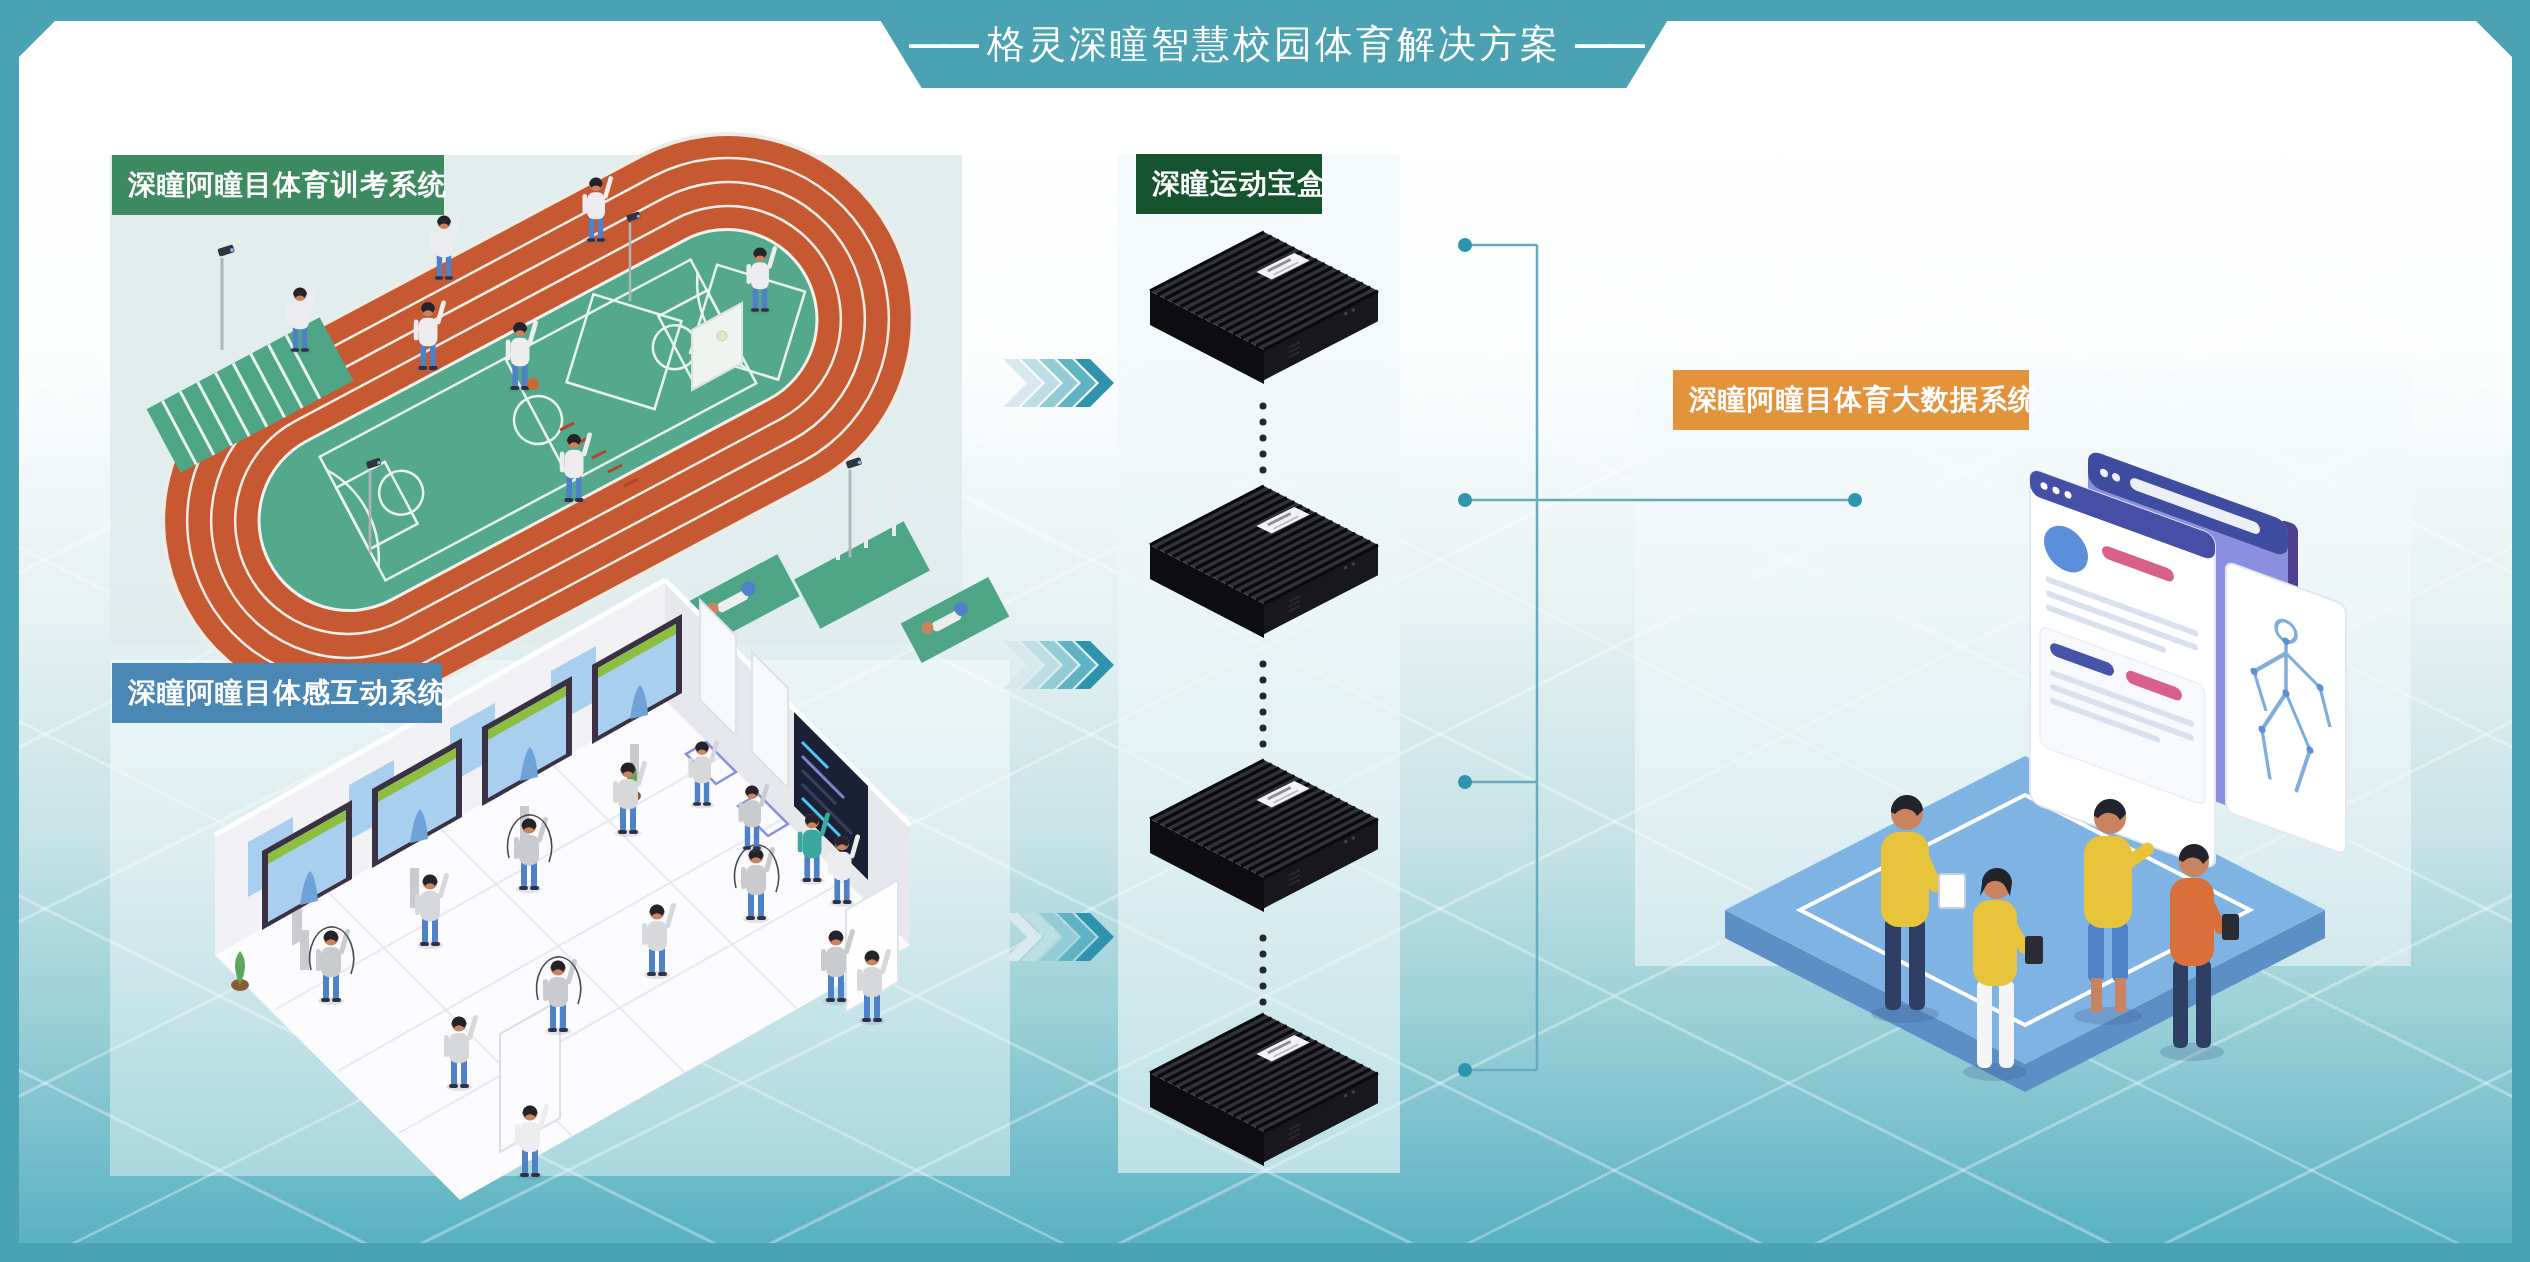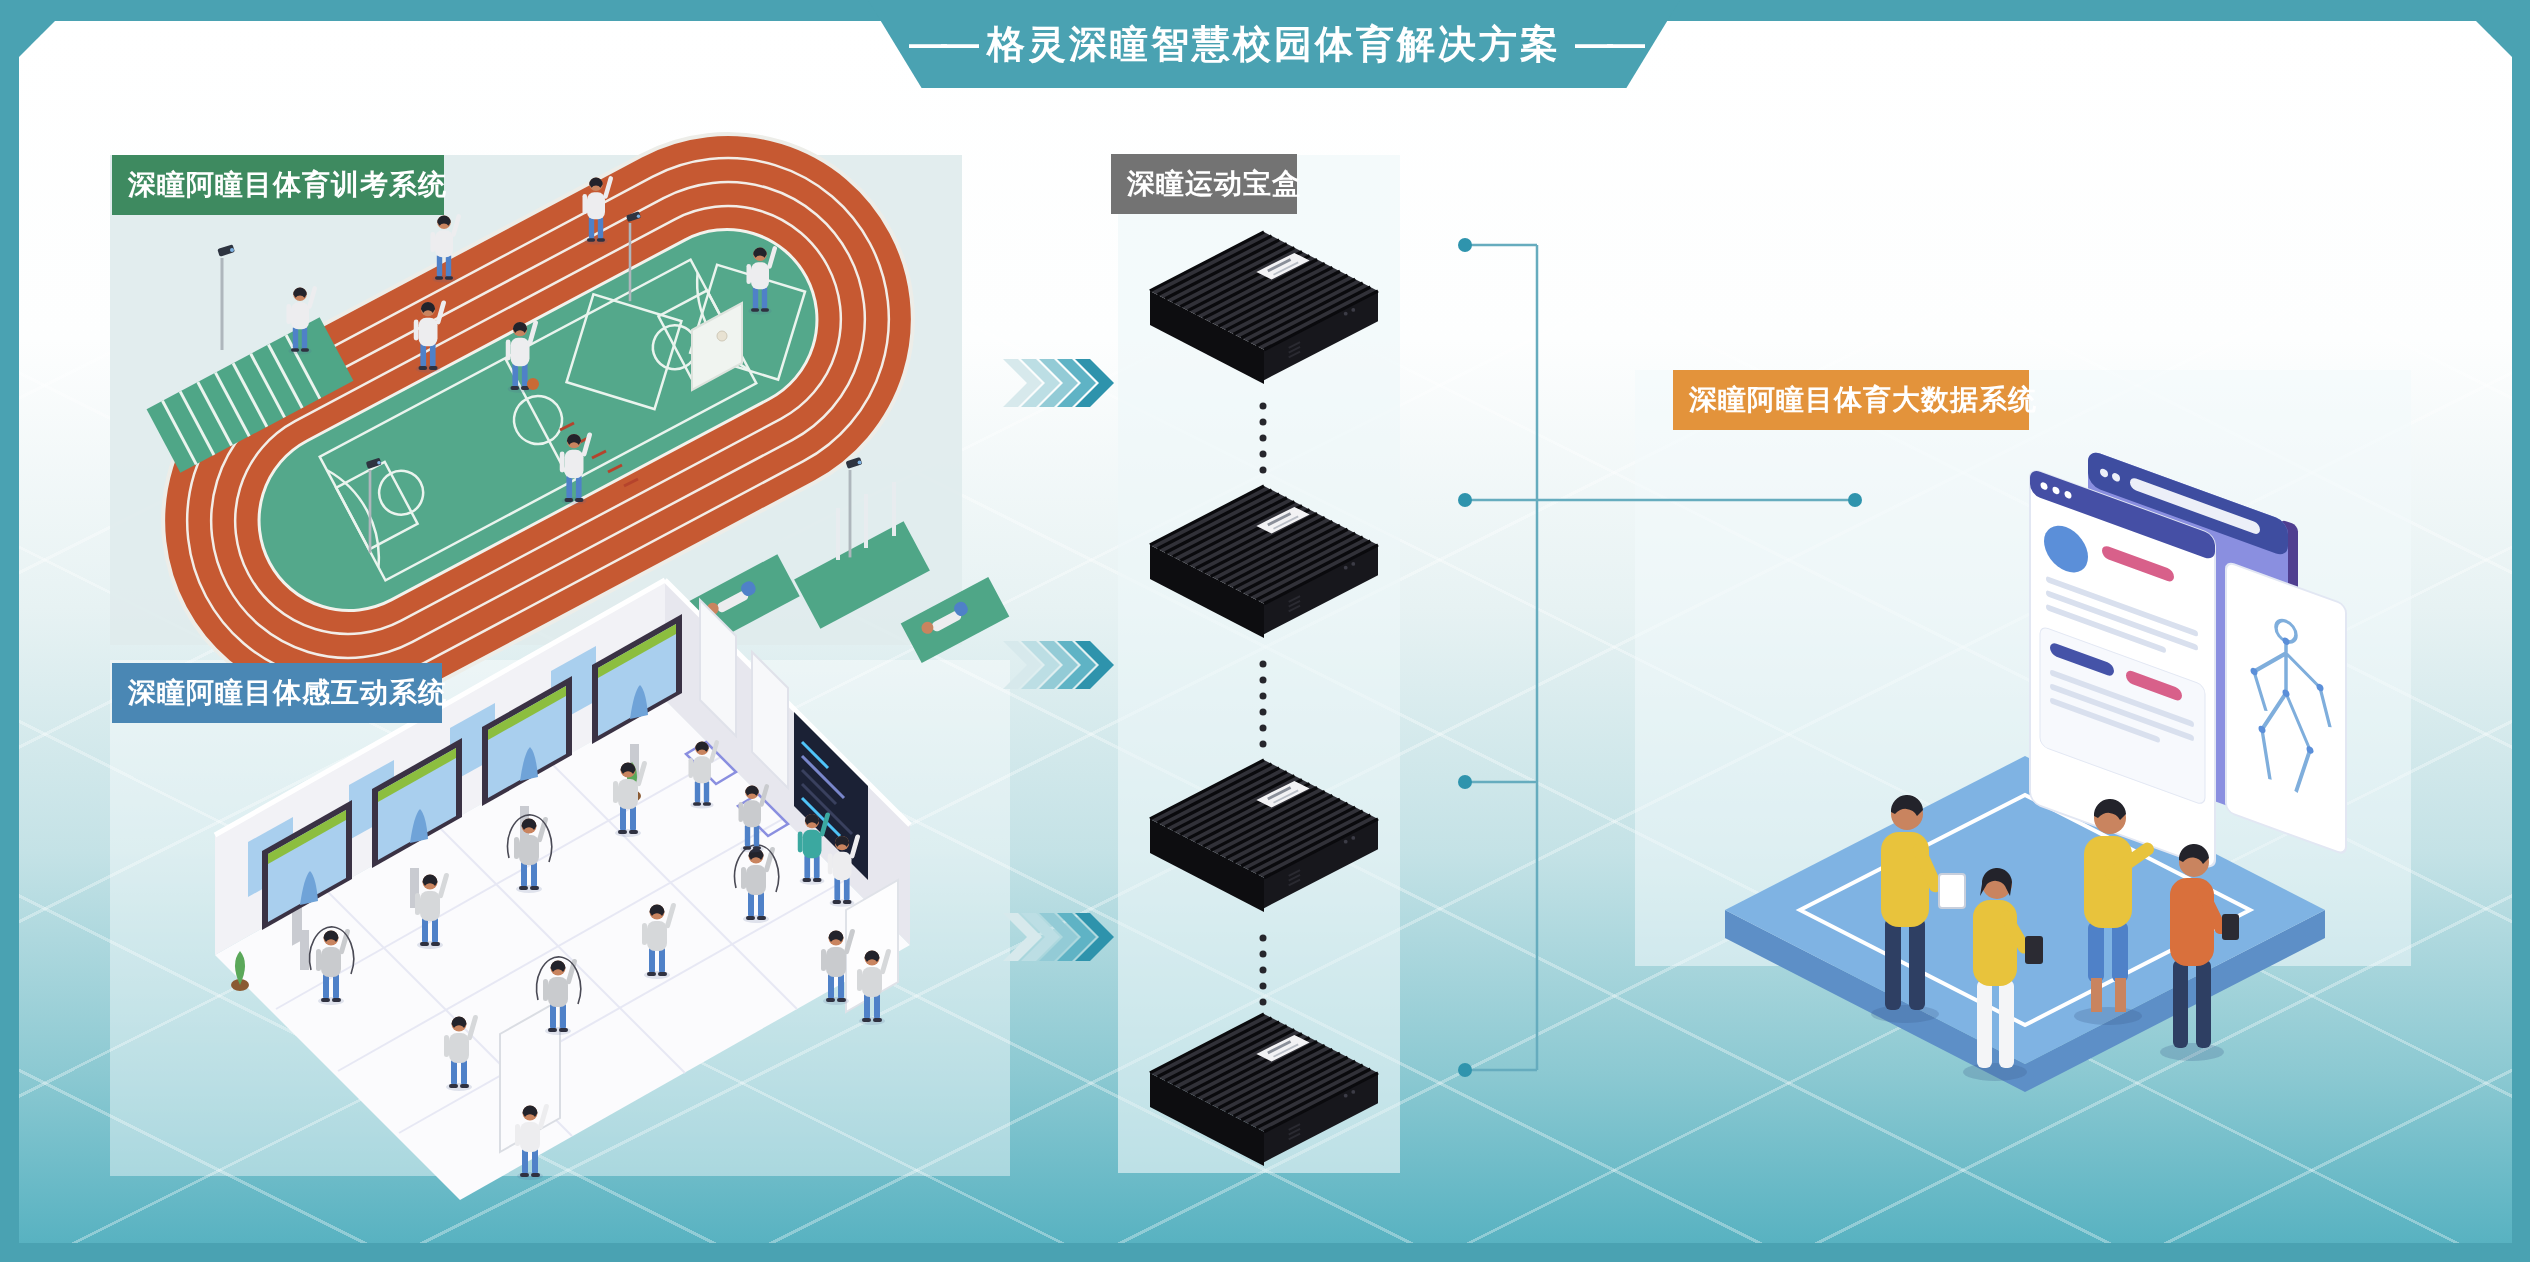--- a/index.html
+++ b/index.html
@@ -10,34 +10,34 @@
     clip-path:polygon(36px 0,2457px 0,100% 36px,100% 100%,0 100%,0 36px);
     background:linear-gradient(180deg,#ffffff 0%,#fdfefe 26%,#e7f2f3 48%,#c4e2e6 68%,#8cc9d2 86%,#58b2c1 100%);}
   .main-panel .grid{position:absolute;inset:0;
     background-image:
       repeating-linear-gradient(26.57deg,rgba(255,255,255,0) 0 153px,rgba(255,255,255,.33) 153px 156px),
       repeating-linear-gradient(-26.57deg,rgba(255,255,255,0) 0 153px,rgba(255,255,255,.33) 153px 156px);}
   
   .banner{position:absolute;left:868px;top:0;width:812px;height:88px;background:#4AA2B2;
     clip-path:polygon(0 0,100% 0,93.4% 100%,6.6% 100%);
     display:flex;align-items:center;justify-content:center;z-index:6;}
-  .banner .t{color:#ffffff;font-weight:bold;font-size:38px;letter-spacing:3px;white-space:nowrap;}
+  .banner .t{color:#ffffff;font-weight:normal;font-size:38px;letter-spacing:3px;white-space:nowrap;}
   .banner .dash{color:#fff;font-weight:bold;font-size:38px;margin:0 14px;letter-spacing:-6px;}
   
   .cpanel{position:absolute;z-index:1;}
   .p-track{left:110px;top:155px;width:852px;height:490px;background:rgba(224,236,237,.93);}
   .p-room{left:110px;top:660px;width:900px;height:516px;background:rgba(255,255,255,.42);}
   .p-boxes{left:1118px;top:155px;width:282px;height:1018px;background:rgba(238,247,248,.62);}
   .p-data{left:1635px;top:370px;width:776px;height:596px;background:rgba(242,250,251,.55);}
   
   .plate{position:absolute;z-index:5;height:60px;line-height:60px;padding:0 16px;color:#fff;
     font-weight:bold;font-size:28px;white-space:nowrap;letter-spacing:1px;}
   .plate.green{left:112px;top:155px;background:#3E8A60;width:300px;}
   .plate.blue{left:112px;top:663px;background:#4A87B4;width:298px;}
-  .plate.red{left:1111px;top:154px;background:#737373;width:154px;}
+  .plate.red{left:1136px;top:154px;background:#14532d;width:154px;}
   .plate.orange{left:1637px;top:370px;background:#E3933B;width:324px;margin-left:36px;}
   svg.scene{position:absolute;left:0;top:0;z-index:3;}
 </style>
 </head>
 <body>
 
 <div class="stage">
   <div class="main-panel">
     <div class="grid"></div>
   </div>

